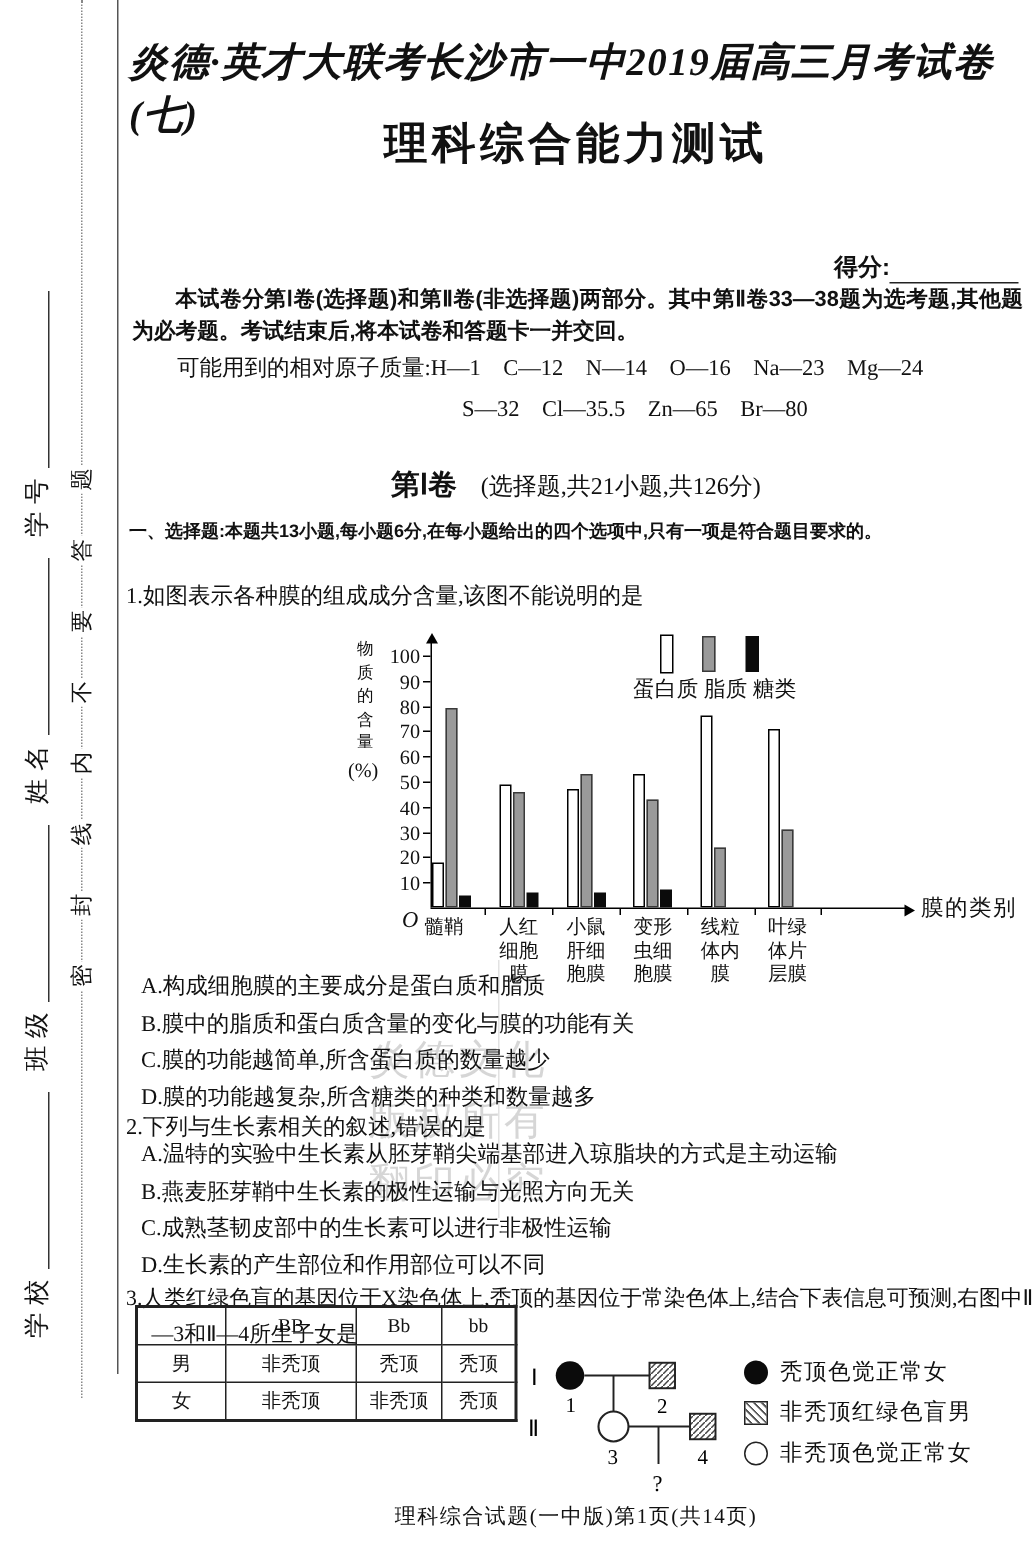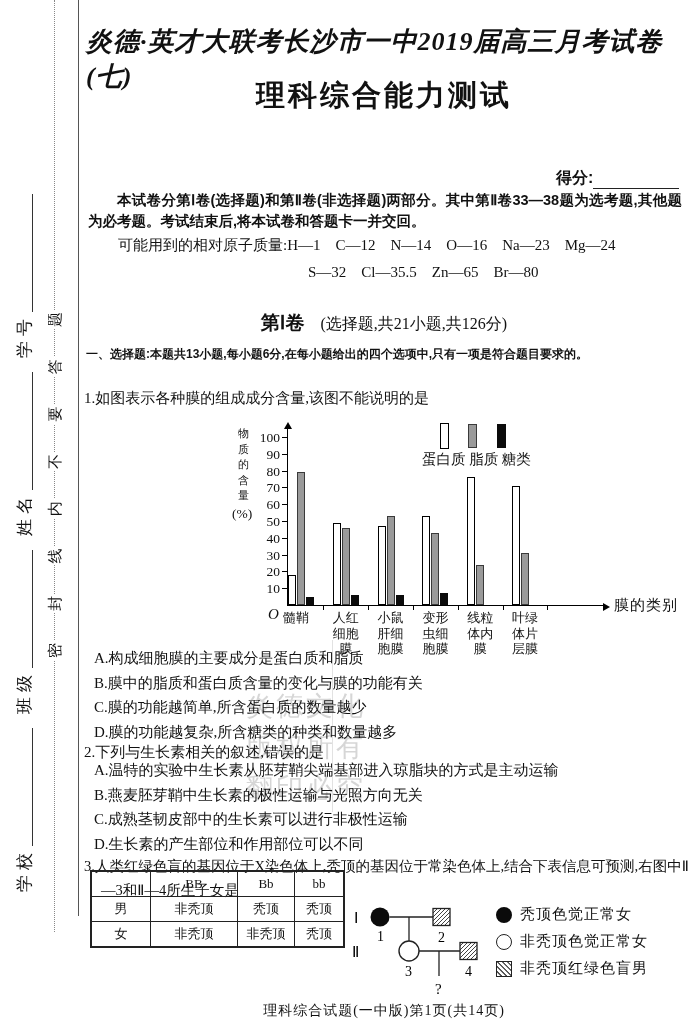--- a/index.html
+++ b/index.html
@@ -303,23 +303,23 @@
     <line x1="93" y1="55" x2="93" y2="80" stroke="#222" stroke-width="1.3"></line>
     <text x="89" y="98" font-size="15">?</text>
   </svg>
 
   <div class="abs z1" id="ped-legend">
     <div class="lg-row">
       <span class="lg-sym filled"></span>
       <span class="lbl">秃顶色觉正常女</span>
     </div>
     <div class="lg-row">
+      <span class="lg-sym hatch"></span>
+      <span class="lbl">非秃顶红绿色盲男</span>
+    </div>
+    <div class="lg-row">
       <span class="lg-sym open"></span>
       <span class="lbl">非秃顶色觉正常女</span>
     </div>
-    <div class="lg-row">
-      <span class="lg-sym hatch"></span>
-      <span class="lbl">非秃顶红绿色盲男</span>
-    </div>
   </div>
 
   <div class="abs z1" id="page-footer">理科综合试题(一中版)第1页(共14页)</div>
 </div>
 
 </body></html>

